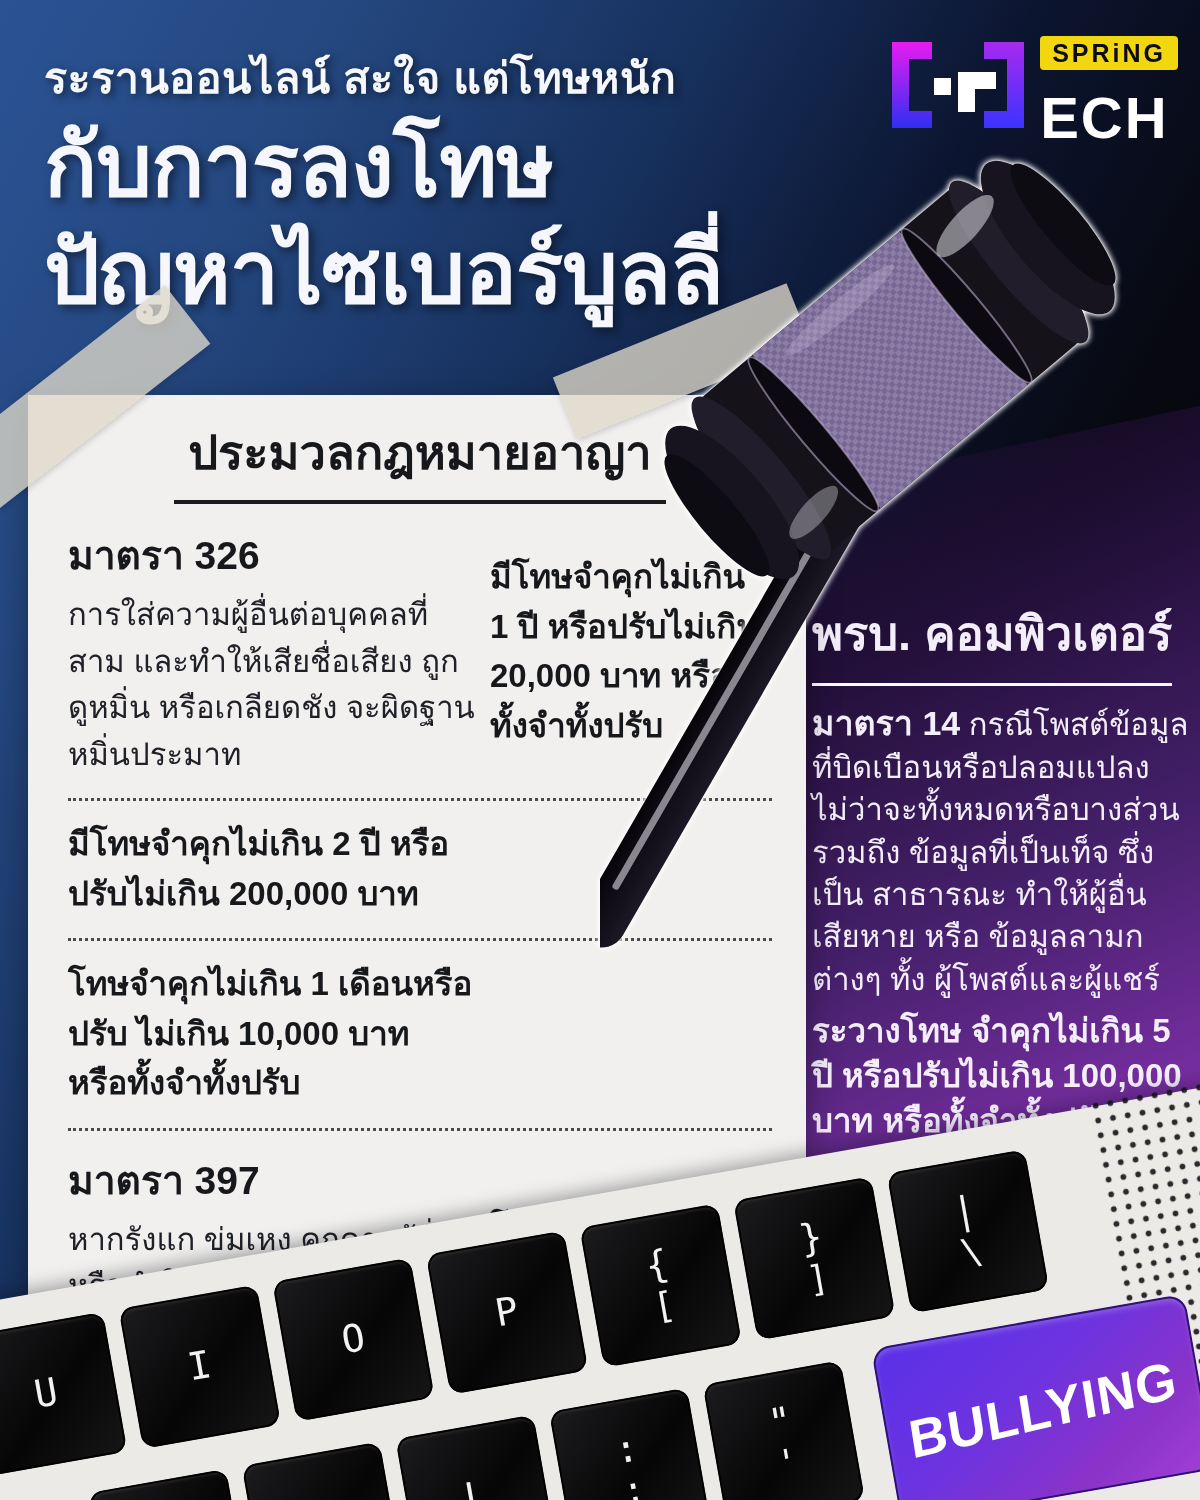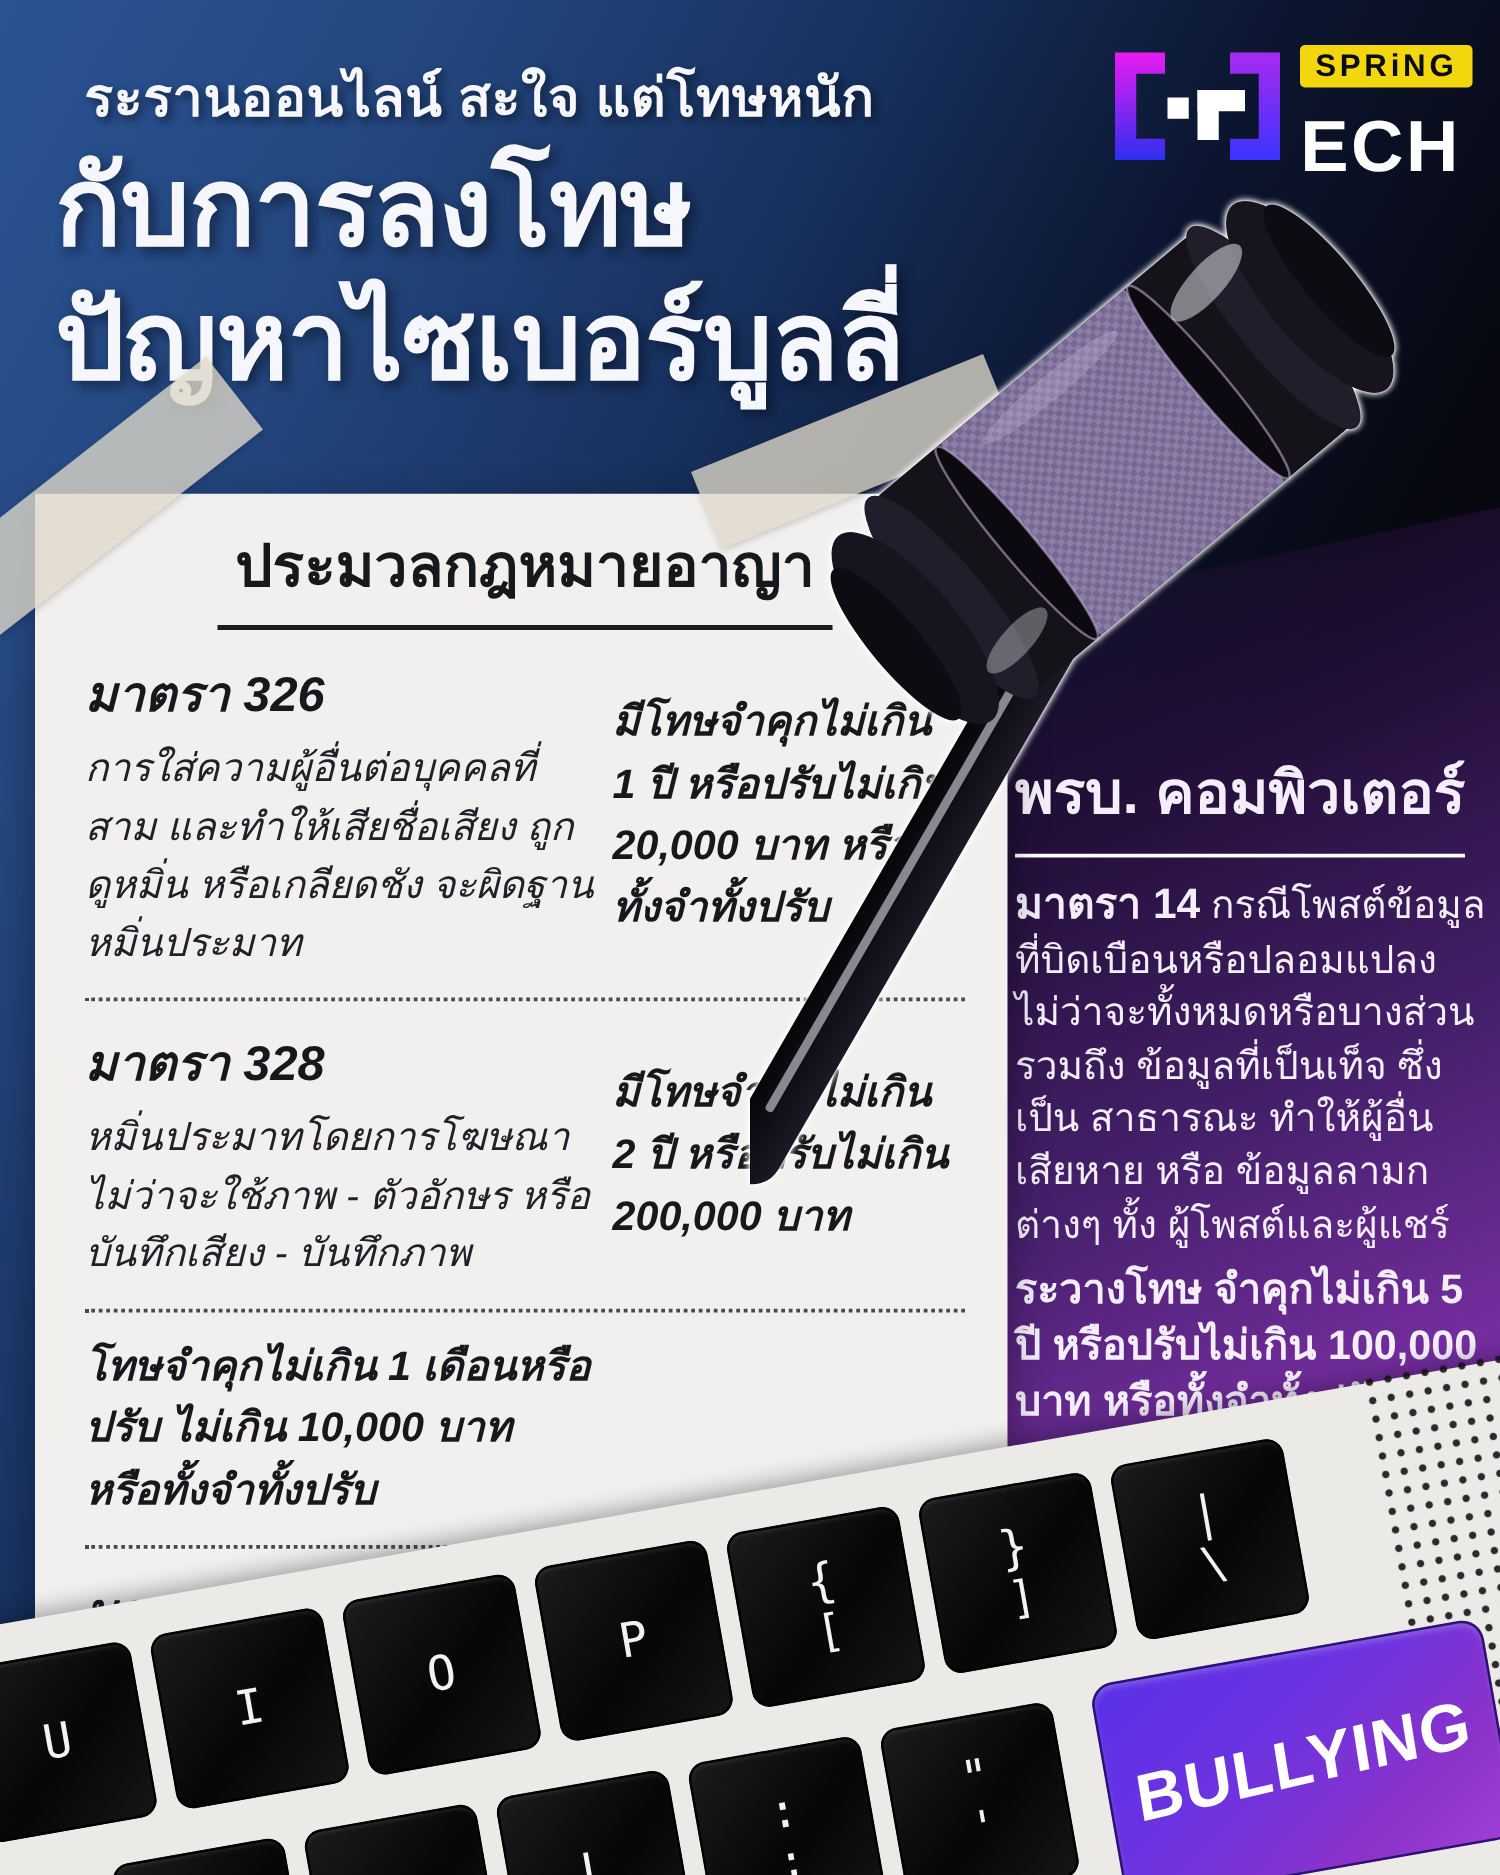--- a/index.html
+++ b/index.html
@@ -9,34 +9,34 @@
     background:
       radial-gradient(ellipse 900px 700px at 92% 78%, rgba(139,55,180,.55) 0%, rgba(139,55,180,0) 60%),
       linear-gradient(118deg,#2b5394 0%,#24477f 18%,#17315e 36%,#0c1530 52%,#070810 68%,#05050a 100%);
   }
   .z0{position:absolute;}
   
   .wedge{left:540px;top:470px;width:800px;height:800px;transform:rotate(-12deg);
     background:linear-gradient(168deg,rgba(22,9,36,0) 0%,#220f38 26%,#45206b 55%,#7d30a8 84%,#9a3fd0 100%);z-index:1;}
   
   .headline{left:44px;top:44px;z-index:2;color:#f5f7fc;}
-  .kicker{font-size:43px;font-weight:700;letter-spacing:.5px;text-shadow:3px 3px 8px rgba(5,8,18,.6);text-align:center;}
+  .kicker{font-size:43px;font-weight:700;letter-spacing:.5px;text-shadow:3px 3px 8px rgba(5,8,18,.6);}
   .h1{font-size:88px;font-weight:800;line-height:1.22;letter-spacing:-1px;text-shadow:4px 4px 10px rgba(5,8,18,.55);}
   
   .logo{right:22px;top:36px;z-index:3;display:flex;align-items:flex-start;gap:6px;}
   .logo-text{display:flex;flex-direction:column;align-items:flex-start;}
   .logo-spring{background:#f2d60e;color:#0c0c10;font-weight:900;font-size:25px;letter-spacing:3px;
     padding:3px 12px 2px;border-radius:4px;}
   .logo-ech{color:#fff;font-weight:900;font-size:58px;line-height:.95;letter-spacing:2px;margin-top:20px;}
   
   .card{left:28px;top:395px;width:778px;height:925px;background:#f1f0ee;z-index:3;
     box-shadow:0 8px 30px rgba(0,0,0,.35);padding:14px 34px 0 40px;box-sizing:border-box;color:#17181c;}
   .card-title{width:fit-content;margin:6px auto 2px;font-size:47px;font-weight:800;
     border-bottom:4px solid #1b1b1f;padding:0 14px 10px;}
-  .law-section{display:grid;grid-template-columns:1fr 282px;column-gap:14px;padding:18px 0 20px;font-style:italic;}
+  .law-section{display:grid;grid-template-columns:1fr 282px;column-gap:14px;padding:18px 0 20px;}
   .law-section + .law-section{border-top:3px dotted #4a4a4c;}
   .law-num{font-size:39px;font-weight:800;margin-bottom:6px;}
   .law-desc{font-size:31px;line-height:1.5;color:#202128;}
   .law-pen{font-size:33px;font-weight:700;line-height:1.5;align-self:center;color:#17181c;}
   
   .tape{z-index:4;background:rgba(223,217,201,.78);box-shadow:0 2px 6px rgba(10,10,20,.18);}
   .tape-left{left:-52px;top:360px;width:268px;height:74px;transform:rotate(-38deg);}
   .tape-right{left:556px;top:328px;width:252px;height:66px;transform:rotate(-22deg);}
   
   .gavel{left:600px;top:60px;z-index:5;filter:drop-shadow(0 0 3px rgba(255,255,255,.95)) drop-shadow(0 0 1px #fff);}
@@ -110,24 +110,20 @@
 
     <div class="law-section">
       <div>
         <div class="law-num">มาตรา 326</div>
         <div class="law-desc">การใส่ความผู้อื่นต่อบุคคลที่สาม และทำให้เสียชื่อเสียง ถูกดูหมิ่น หรือเกลียดชัง จะผิดฐาน หมิ่นประมาท</div>
       </div>
       <div class="law-pen">มีโทษจำคุกไม่เกิน 1 ปี หรือปรับไม่เกิน 20,000 บาท หรือ ทั้งจำทั้งปรับ</div>
     </div>
 
     <div class="law-section">
-      <div>
-        <div class="law-num">มาตรา 328</div>
-        <div class="law-desc">หมิ่นประมาทโดยการโฆษณา ไม่ว่าจะใช้ภาพ - ตัวอักษร หรือ บันทึกเสียง - บันทึกภาพ</div>
-      </div>
       <div class="law-pen">มีโทษจำคุกไม่เกิน 2 ปี หรือปรับไม่เกิน 200,000 บาท</div>
     </div>
 
     <div class="law-section">
       <div class="law-pen">โทษจำคุกไม่เกิน 1 เดือนหรือปรับ ไม่เกิน 10,000 บาท หรือทั้งจำทั้งปรับ</div>
     </div>
 
     <div class="law-section">
       <div>
         <div class="law-num">มาตรา 397</div>

